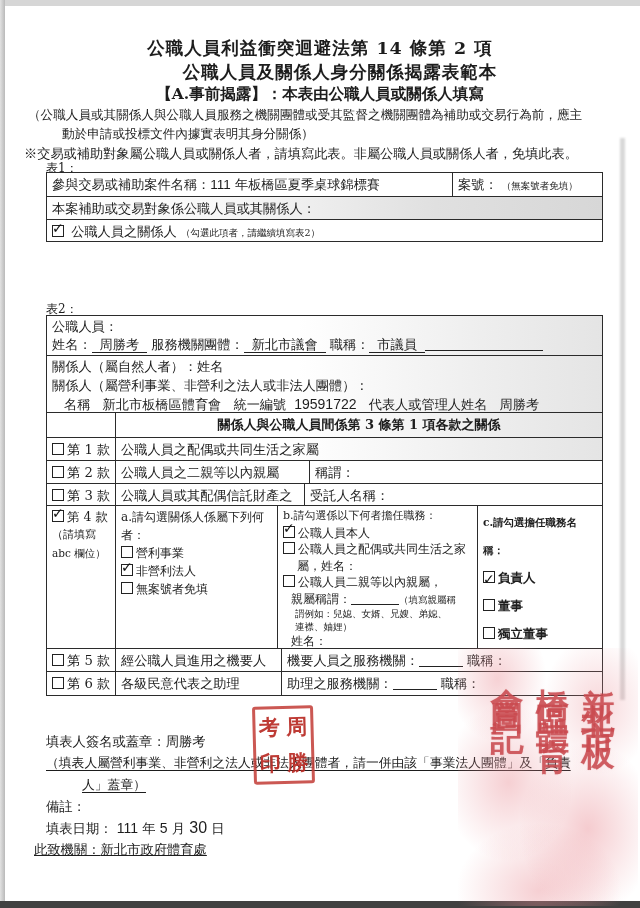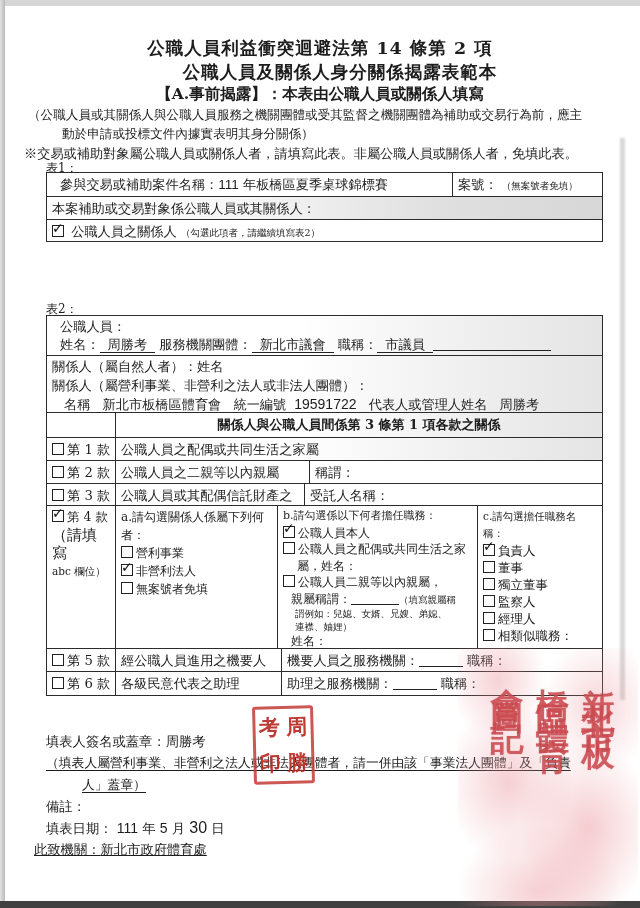--- a/index.html
+++ b/index.html
@@ -10,21 +10,21 @@
   .ctr{text-align:center;width:640px;left:0;}
   .num{font-family:"Liberation Sans","DejaVu Sans",sans-serif;}
   
   .edge-top{left:0;top:0;width:640px;height:6px;background:#d6d6d6;}
   .edge-left{left:0;top:0;width:5px;height:908px;background:linear-gradient(90deg,#e2e2e2,#b9b9b9);}
   .edge-bottom{left:0;top:901px;width:640px;height:7px;background:#414141;}
   .edge-right{left:620px;top:138px;width:5px;height:562px;background:rgba(125,125,125,.30);filter:blur(1px);}
   
   .tbl{position:absolute;left:46px;width:557px;border:1.8px solid #2b2b2b;box-sizing:border-box;background:#fff;}
   .tr{display:flex;border-top:1.4px solid #2b2b2b;box-sizing:border-box;position:relative;}
-  .tr.first{border-top:none;margin-left:8px;}
+  .tr.first{border-top:none;}
   .td{box-sizing:border-box;border-left:1.4px solid #2b2b2b;padding:2px 5px;overflow:hidden;}
   .td.first{border-left:none;}
   .grow{flex:1;}
   
   .cb{display:inline-block;width:10px;height:10px;border:1.4px solid #222;margin-right:3px;
       vertical-align:-1px;position:relative;background:#fff;flex:none;}
   .cb.checked::after{content:"✓";position:absolute;left:-1px;top:-7px;font-size:14px;font-weight:bold;
       color:#111;font-family:"DejaVu Sans","Liberation Sans",sans-serif;}
   
   .bl{display:inline-block;border-bottom:1.2px solid #222;height:13px;vertical-align:-2px;}
@@ -140,42 +140,42 @@
     <div class="tr" style="height:22px;">
       <div class="td first t13" style="width:68px;white-space:nowrap;">
         <span class="cb"></span><span>第 3 款</span>
       </div>
       <div class="td t13" style="width:189px;">公職人員或其配偶信託財產之受託人</div>
       <div class="td grow t13">受託人名稱：</div>
     </div>
     <div class="tr" style="height:143px;">
       <div class="td first" style="width:68px;font-size:12.5px;line-height:18px;">
         <div style="white-space:nowrap;"><span class="cb checked"></span><span>第 4 款</span></div>
-        <div style="font-size:15px;">（請填寫</div>
+        <div style="font-size:11px;">（請填寫</div>
         <div style="font-size:10.5px;">abc 欄位）</div>
       </div>
       <div class="td" style="width:162px;font-size:12px;line-height:18px;">
         <div>a.請勾選關係人係屬下列何</div>
         <div>者：</div>
         <div><span class="cb"></span><span>營利事業</span></div>
         <div><span class="cb checked"></span><span>非營利法人</span></div>
         <div><span class="cb"></span><span>無案號者免填</span></div>
       </div>
       <div class="td" style="width:200px;font-size:12px;line-height:16.5px;">
         <div style="font-size:11px;">b.請勾選係以下何者擔任職務：</div>
         <div><span class="cb checked"></span><span>公職人員本人</span></div>
         <div><span class="cb"></span><span>公職人員之配偶或共同生活之家</span></div>
         <div style="padding-left:14px;">屬，姓名：</div>
         <div><span class="cb"></span><span>公職人員二親等以內親屬，</span></div>
         <div style="padding-left:8px;"><span>親屬稱謂：</span><span class="bl" style="width:48px;"></span><span class="hint">（填寫親屬稱</span></div>
         <div class="hint" style="padding-left:12px;line-height:12.5px;">謂例如：兒媳、女婿、兄嫂、弟媳、</div>
         <div class="hint" style="padding-left:12px;line-height:12.5px;">連襟、妯娌）</div>
         <div style="padding-left:8px;">姓名：</div>
       </div>
-      <div class="td grow" style="font-size:12.5px;line-height:17px;">
+      <div class="td grow" style="font-size:12.5px;line-height:28px;font-weight:bold;">
         <div style="font-size:10.5px;">c.請勾選擔任職務名稱：</div>
         <div><span class="cb checked"></span><span>負責人</span></div>
         <div><span class="cb"></span><span>董事</span></div>
         <div><span class="cb"></span><span>獨立董事</span></div>
         <div><span class="cb"></span><span>監察人</span></div>
         <div><span class="cb"></span><span>經理人</span></div>
         <div><span class="cb"></span><span>相類似職務：</span></div>
       </div>
     </div>
     <div class="tr" style="height:23px;">

